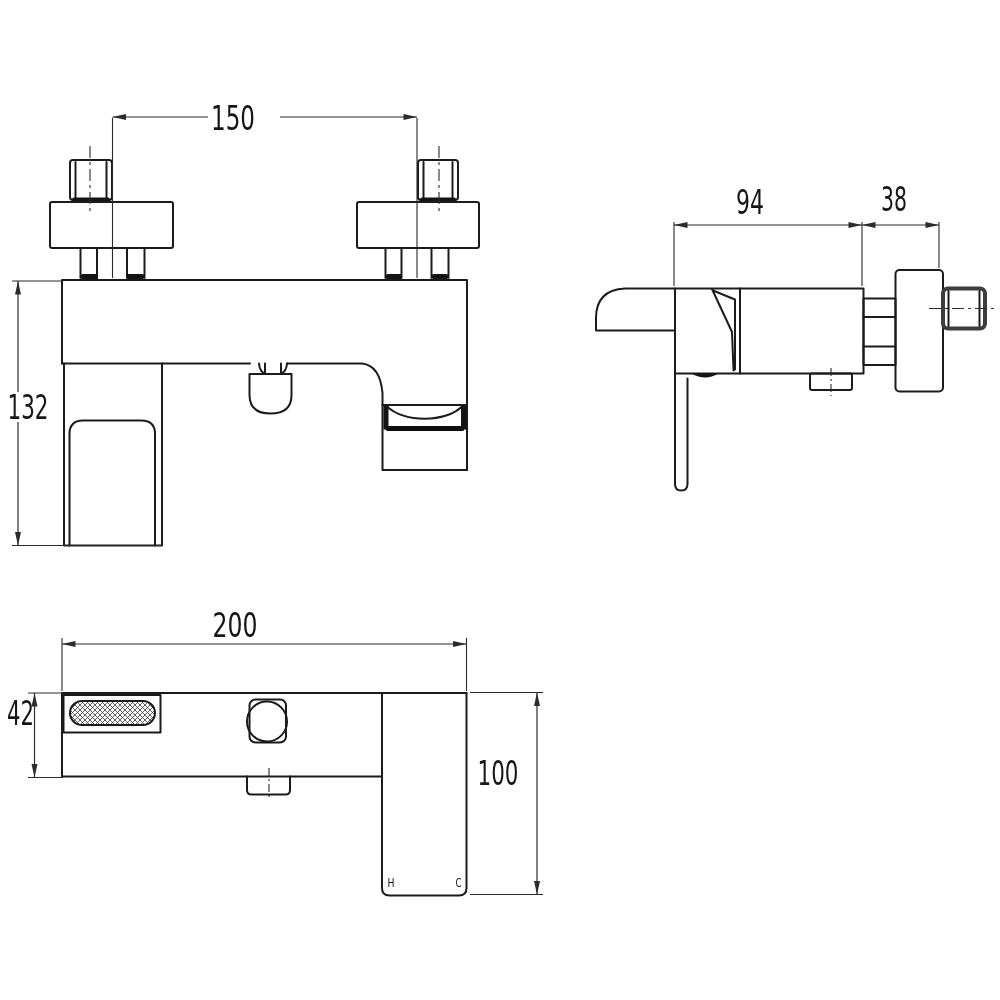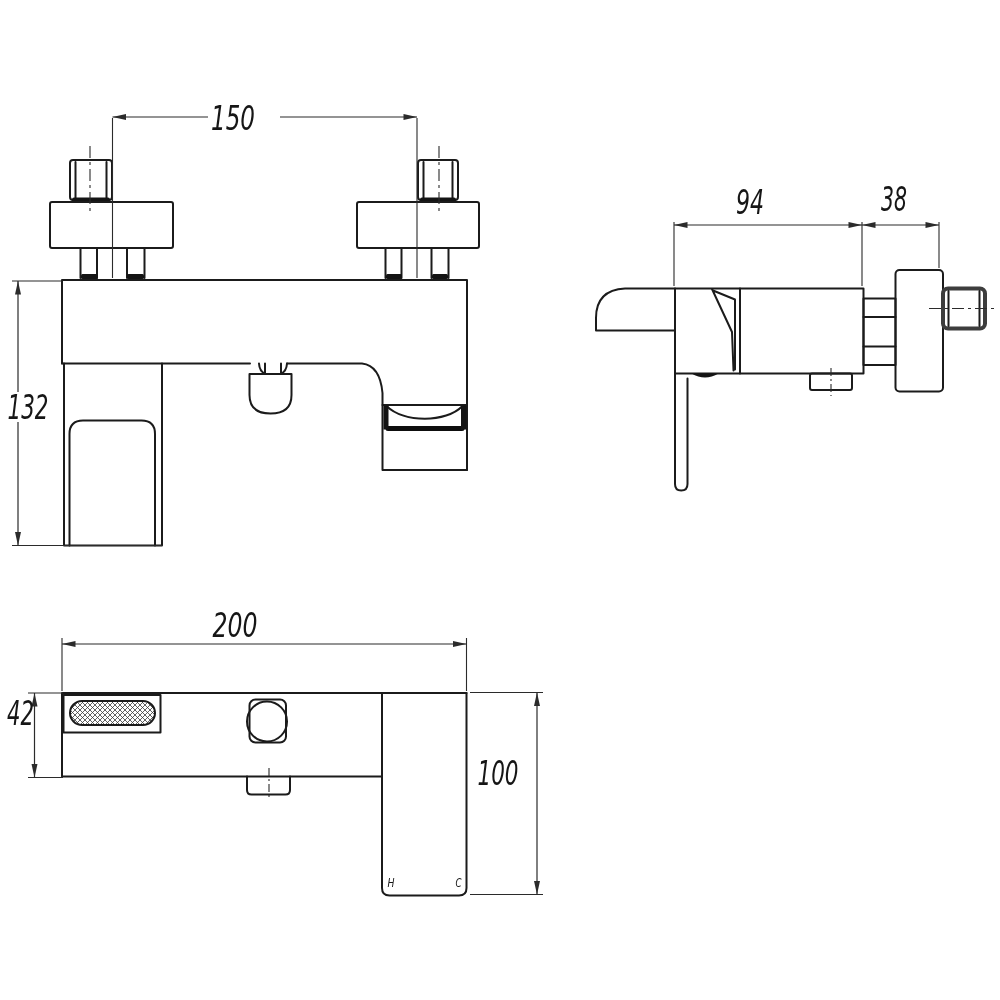--- a/index.html
+++ b/index.html
@@ -1,16 +1,16 @@
 <!DOCTYPE html>
 <html><head>
 <meta charset="utf-8">
 <style>
   html,body{margin:0;padding:0;background:#ffffff;}
-  .sheet{width:1000px;height:1000px;background:#ffffff;position:relative;overflow:hidden;font-style:italic;}
+  .sheet{width:1000px;height:1000px;background:#ffffff;position:relative;overflow:hidden;}
   svg{display:block;}
   text{font-family:"DejaVu Sans","Liberation Sans",sans-serif;fill:#161616;}
   .part{stroke:#1b1b1b;stroke-width:2;fill:none;stroke-linecap:round;stroke-linejoin:round;}
   .dimln{stroke:#2b2b2b;stroke-width:1.2;fill:none;}
   .ext{stroke:#2b2b2b;stroke-width:1.1;fill:none;}
   .arrow{fill:#2b2b2b;stroke:none;}
   .cline{stroke:#2b2b2b;stroke-width:1.1;fill:none;stroke-dasharray:12 4 3 4;}
   .dark{fill:#141414;stroke:none;}
 </style>
 </head>

